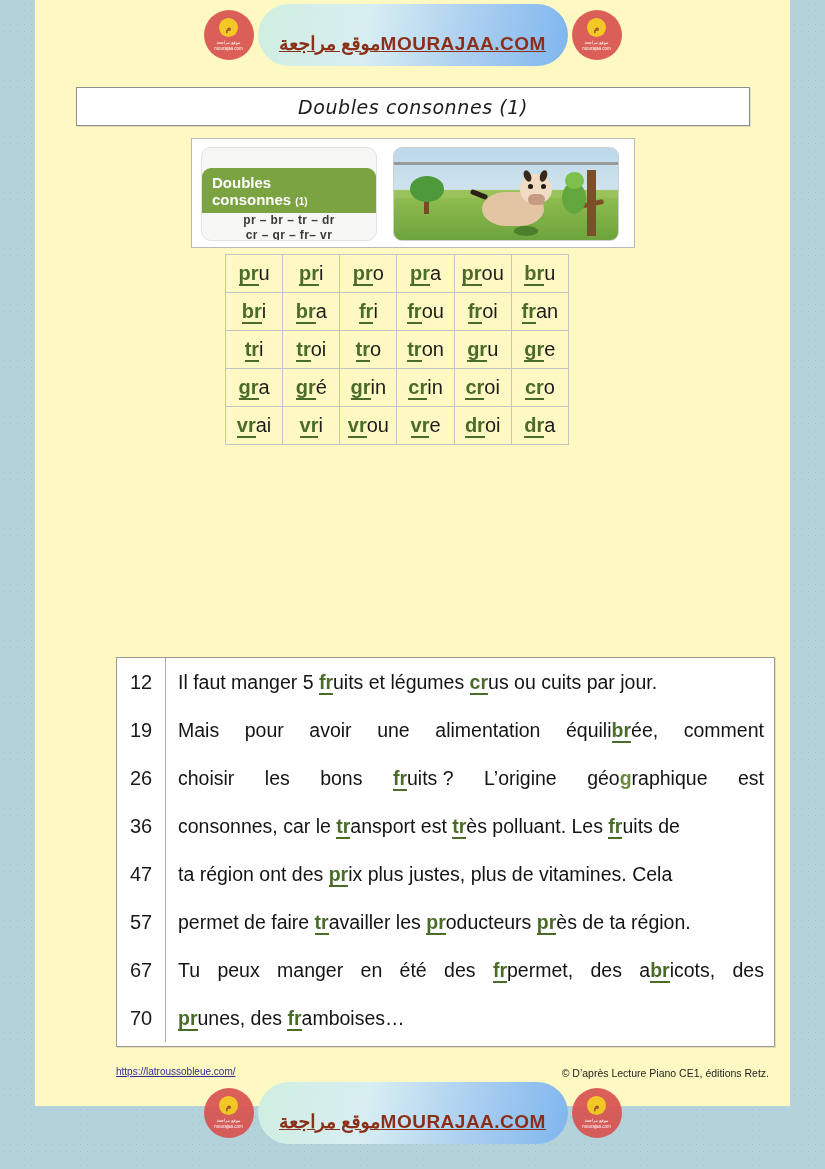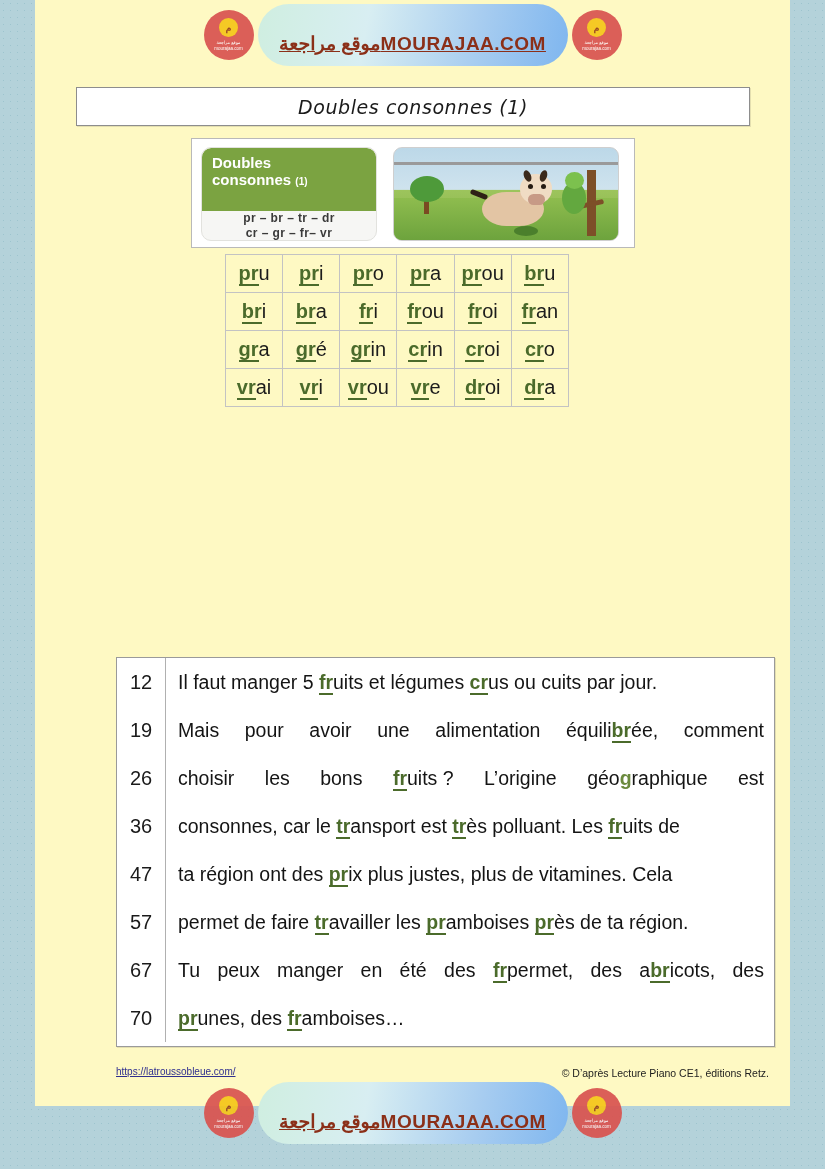--- a/index.html
+++ b/index.html
@@ -70,22 +70,23 @@
     position:absolute;left:156px;top:138px;width:444px;height:110px;
     border:1px solid #b9b9b9;background:#fff;box-sizing:border-box;
     padding:8px 9px;display:flex;align-items:flex-start;
   }
   .hdr-card{
     width:176px;height:94px;border-radius:10px;overflow:hidden;
     background:#f6f6f4;border:1px solid #e2e2de;box-sizing:border-box;
     display:flex;flex-direction:column;
   }
   .hdr-card .top{
-    background:#7ba341;color:#fff;padding:7px 10px 22px 10px;
+    background:#7ba341;color:#fff;padding:7px 10px 4px 10px;
     border-radius:9px 9px 0 0;
+    margin-top:20px;
   }
   .hdr-card .top .l1{font-size:15px;font-weight:bold;line-height:1.12;}
   .hdr-card .top .l2{font-size:15px;font-weight:bold;line-height:1.12;}
   .hdr-card .top .l2 small{font-size:10px;font-weight:bold;}
   .hdr-card .bot{
     flex:1;display:flex;flex-direction:column;align-items:center;justify-content:center;
     color:#3a3a3a;font-size:12px;line-height:1.25;letter-spacing:.4px;font-weight:bold;
   }
   .hdr-img{
     margin-left:16px;width:224px;height:92px;border-radius:9px;overflow:hidden;
@@ -215,20 +216,28 @@
         </tr>
         <tr>
           <td><span class="g">br</span><span>i</span></td>
           <td><span class="g">br</span><span>a</span></td>
           <td><span class="g">fr</span><span>i</span></td>
           <td><span class="g">fr</span><span>ou</span></td>
           <td><span class="g">fr</span><span>oi</span></td>
           <td><span class="g">fr</span><span>an</span></td>
         </tr>
         <tr>
+          <td><span class="g">tr</span><span>i</span></td>
+          <td><span class="g">tr</span><span>oi</span></td>
+          <td><span class="g">tr</span><span>o</span></td>
+          <td><span class="g">tr</span><span>on</span></td>
+          <td><span class="g">gr</span><span>u</span></td>
+          <td><span class="g">gr</span><span>e</span></td>
+        </tr>
+        <tr>
           <td><span class="g">gr</span><span>a</span></td>
           <td><span class="g">gr</span><span>é</span></td>
           <td><span class="g">gr</span><span>in</span></td>
           <td><span class="g">cr</span><span>in</span></td>
           <td><span class="g">cr</span><span>oi</span></td>
           <td><span class="g">cr</span><span>o</span></td>
         </tr>
         <tr>
           <td><span class="g">vr</span><span>ai</span></td>
           <td><span class="g">vr</span><span>i</span></td>
@@ -281,21 +290,21 @@
       <div class="prow">
         <div class="pnum">36</div>
         <div class="ptxt"><span>consonnes, car le </span><span class="g">tr</span><span>ansport est </span><span class="g">tr</span><span>ès polluant. Les </span><span class="g">fr</span><span>uits de</span></div>
       </div>
       <div class="prow">
         <div class="pnum">47</div>
         <div class="ptxt"><span>ta région ont des </span><span class="g">pr</span><span>ix plus justes, plus de vitamines. Cela</span></div>
       </div>
       <div class="prow">
         <div class="pnum">57</div>
-        <div class="ptxt"><span>permet de faire </span><span class="g">tr</span><span>availler les </span><span class="g">pr</span><span>amboises </span><span class="g">pr</span><span>ès de ta région.</span></div>
+        <div class="ptxt"><span>permet de faire </span><span class="g">tr</span><span>availler les </span><span class="g">pr</span><span>oducteurs </span><span class="g">pr</span><span>ès de ta région.</span></div>
       </div>
       <div class="prow">
         <div class="pnum">67</div>
         <div class="ptxt jf">
           <span><span>Tu</span></span>
           <span><span>peux</span></span>
           <span><span>manger</span></span>
           <span><span>en</span></span>
           <span><span>été</span></span>
           <span><span>des</span></span>

